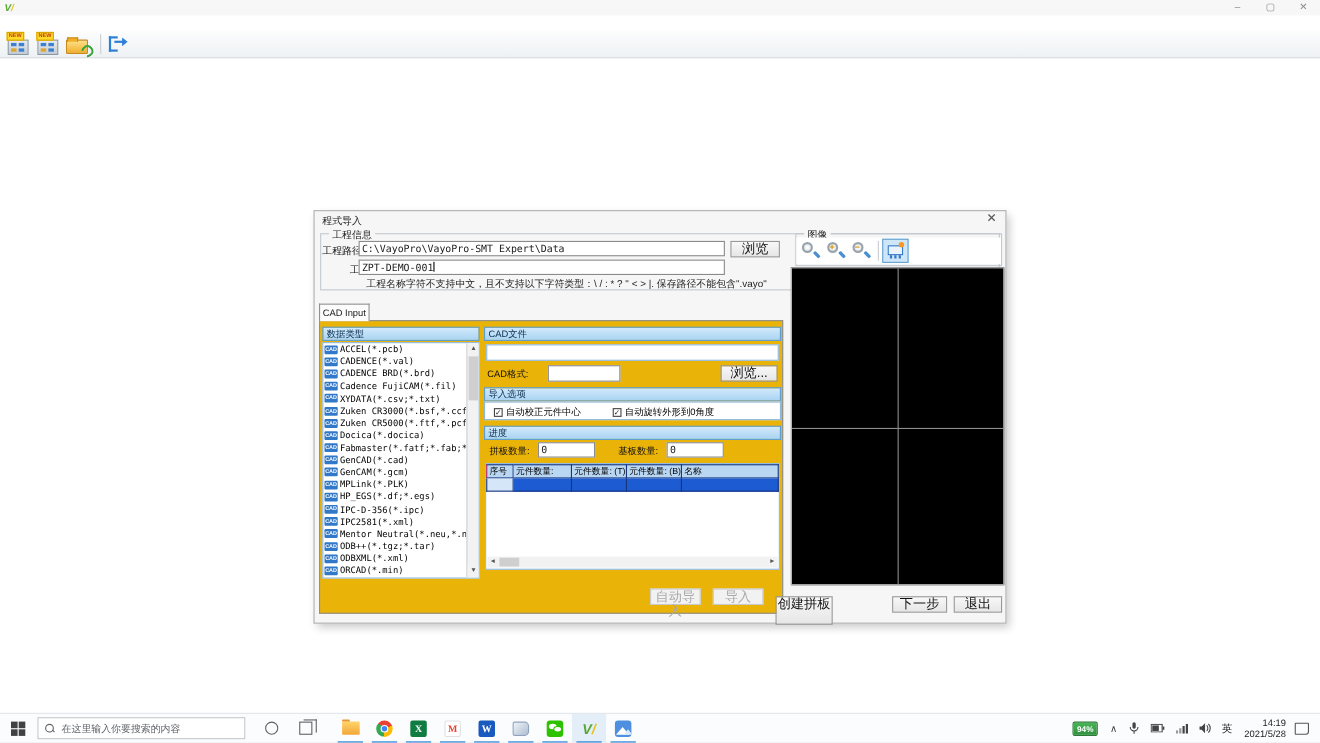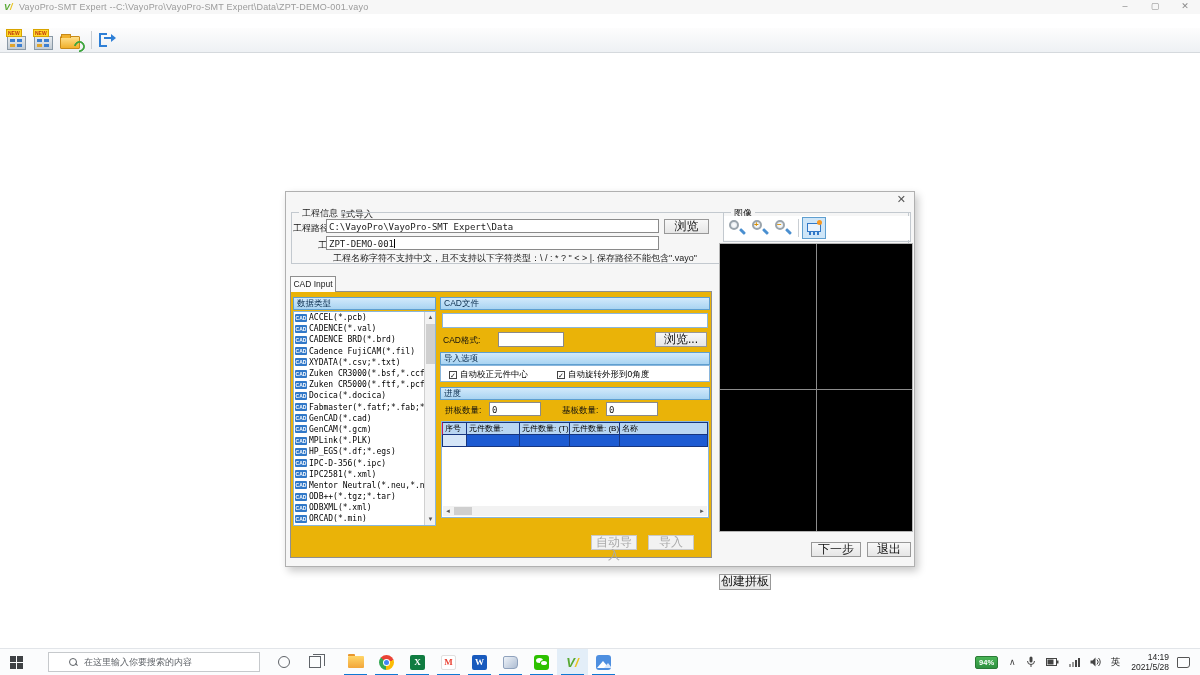--- a/index.html
+++ b/index.html
@@ -31,21 +31,21 @@
   .tb-sep { width:1px; height:18px; background:#c9ced3; margin:0 5px; }
   .exit-ico { position:relative; width:20px; height:16px; }
   .exit-ico .door { position:absolute; left:2px; top:1px; width:8px; height:14px; border:2px solid #2e7fd6; border-right:none; }
   .exit-ico .arrow { position:absolute; left:7px; top:5px; width:8px; height:2px; background:#2e7fd6; }
   .exit-ico .arrow:after { content:""; position:absolute; right:-4px; top:-3px; border-left:5px solid #2e7fd6; border-top:4px solid transparent; border-bottom:4px solid transparent; }
 
   .workspace { position:absolute; top:54px; left:0; right:0; bottom:27px; background:#ffffff; }
 
   
   .dialog { position:absolute; left:285px; top:137px; width:630px; height:376px; background:#f6f6f6; border:1px solid #b0b0b0; box-shadow:3px 4px 8px rgba(0,0,0,.22); font-size:9px; color:#1a1a1a; }
-  .dlg-title { position:absolute; left:7px; top:16px; font-size:9px; color:#222;margin-left:44px; }
+  .dlg-title { position:absolute; left:7px; top:3px; font-size:9px; color:#222; }
   .dlg-close { position:absolute; right:8px; top:2px; font-size:11px; color:#555; line-height:11px; }
 
   .groupbox { position:absolute; border:1px solid #c3c9cf; }
   .groupbox .gb-label { position:absolute; top:-6px; left:7px; background:#f6f6f6; padding:0 3px; font-size:9px; color:#222; }
   .gb-project { left:5px; top:20px; width:618px; height:52px; }
 
   .fld-label { position:absolute; font-size:9px; color:#111; }
   .txt-input { position:absolute; background:#fff; border:1px solid #8a8a8a; font-size:9px; line-height:12px; padding:1px 2px; font-family:"DejaVu Sans Mono","Liberation Mono",monospace; white-space:nowrap; overflow:hidden; }
   .caret { display:inline-block; width:1px; height:9px; background:#000; vertical-align:-1px; }
 
@@ -102,21 +102,21 @@
   .comp-ico .dot { position:absolute; right:3px; top:2px; width:5px; height:5px; border-radius:50%; background:#f89820; }
   .preview { position:absolute; left:433px; top:51px; width:194px; height:289px; background:#000; border:1px solid #b5b5b5; }
   .ch-v { position:absolute; left:50%; top:0; bottom:0; width:1px; background:#8c8c8c; }
   .ch-h { position:absolute; top:145px; left:0; right:0; height:1px; background:#8c8c8c; }
 
   
   .taskbar { position:absolute; left:0; bottom:0; width:1200px; height:27px; background:#fbfcfd; border-top:1px solid #e2e5e9; display:flex; align-items:center; }
   .start { width:32px; height:27px; display:flex; align-items:center; justify-content:center; }
   .winlogo { width:13px; height:13px; display:grid; grid-template-columns:6px 6px; grid-template-rows:6px 6px; gap:1px; }
   .winlogo div { background:#3f4245; }
-  .searchbox { width:212px; height:20px; background:#fff; border:1px solid #c6c9cc; display:flex; align-items:center; padding-left:20px; margin-left:16px; }
+  .searchbox { width:189px; height:20px; background:#fff; border:1px solid #c6c9cc; display:flex; align-items:center; padding-left:6px; margin-left:2px; }
   .search-glyph { width:9px; height:9px; position:relative; margin-right:6px; }
   .search-glyph:before { content:""; position:absolute; left:0; top:0; width:6px; height:6px; border:1px solid #5f6368; border-radius:50%; }
   .search-glyph:after { content:""; position:absolute; left:6px; top:6px; width:3px; height:1px; background:#5f6368; transform:rotate(45deg); }
   .search-text { font-size:9px; color:#5f6368; }
   .tb-slot { width:31px; height:27px; position:relative; display:flex; align-items:center; justify-content:center; }
   .tb-slot.active-app { background:#e3eef8; }
   .underline { position:absolute; bottom:0; left:4px; right:4px; height:2px; background:#0f79d4; }
   .fo { position:relative; width:16px; height:12px; background:linear-gradient(#ffd567,#f2a63a); border-radius:1px; }
   .fo:before { content:""; position:absolute; top:-2px; left:0; width:7px; height:2px; background:#e8962e; border-radius:1px 1px 0 0; }
   .chrome { position:relative; width:15px; height:15px; border-radius:50%; background:conic-gradient(from -50deg,#ea4335 0 33%,#fbbc05 33% 66%,#34a853 66% 100%); }
@@ -145,21 +145,20 @@
   .clock { text-align:right; font-size:8.5px; color:#222; line-height:10px; margin:0 8px 0 6px; }
   .notif { width:13px; height:11px; border:1px solid #555; border-radius:1px 1px 3px 1px; margin-right:10px; }
 </style>
 </head>
 <body>
 
 <div class="screen">
 
   <div class="titlebar">
     <div class="app-icon">V<i>/</i></div>
-    <div class="title-text">VayoPro-SMT Expert  --C:\VayoPro\VayoPro-SMT Expert\Data\ZPT-DEMO-001.vayo</div>
     <div class="win-controls">
       <div class="win-btn">–</div>
       <div class="win-btn">▢</div>
       <div class="win-btn">✕</div>
     </div>
   </div>
 
 
   <div class="toolbar">
     <div class="tb-ico">
@@ -362,21 +361,21 @@
           <span class="chip"></span>
           <span class="pins"></span>
           <span class="dot"></span>
         </div>
       </div>
       <div class="preview">
         <div class="ch-v"></div>
         <div class="ch-h"></div>
       </div>
 
-      <div class="btn" style="left:433px; top:350px; width:52px; height:16px; line-height:13px;margin-top:32px;">创建拼板</div>
+      <div class="btn" style="left:419px; top:350px; width:52px; height:26px; line-height:13px;">创建拼板</div>
       <div class="btn" style="left:525px; top:350px; width:50px; height:15px; line-height:13px;">下一步</div>
       <div class="btn" style="left:581px; top:350px; width:44px; height:15px; line-height:13px;">退出</div>
     </div>
   </div>
 
   <div class="taskbar">
     <div class="start">
       <div class="winlogo">
           <div></div>
           <div></div>

